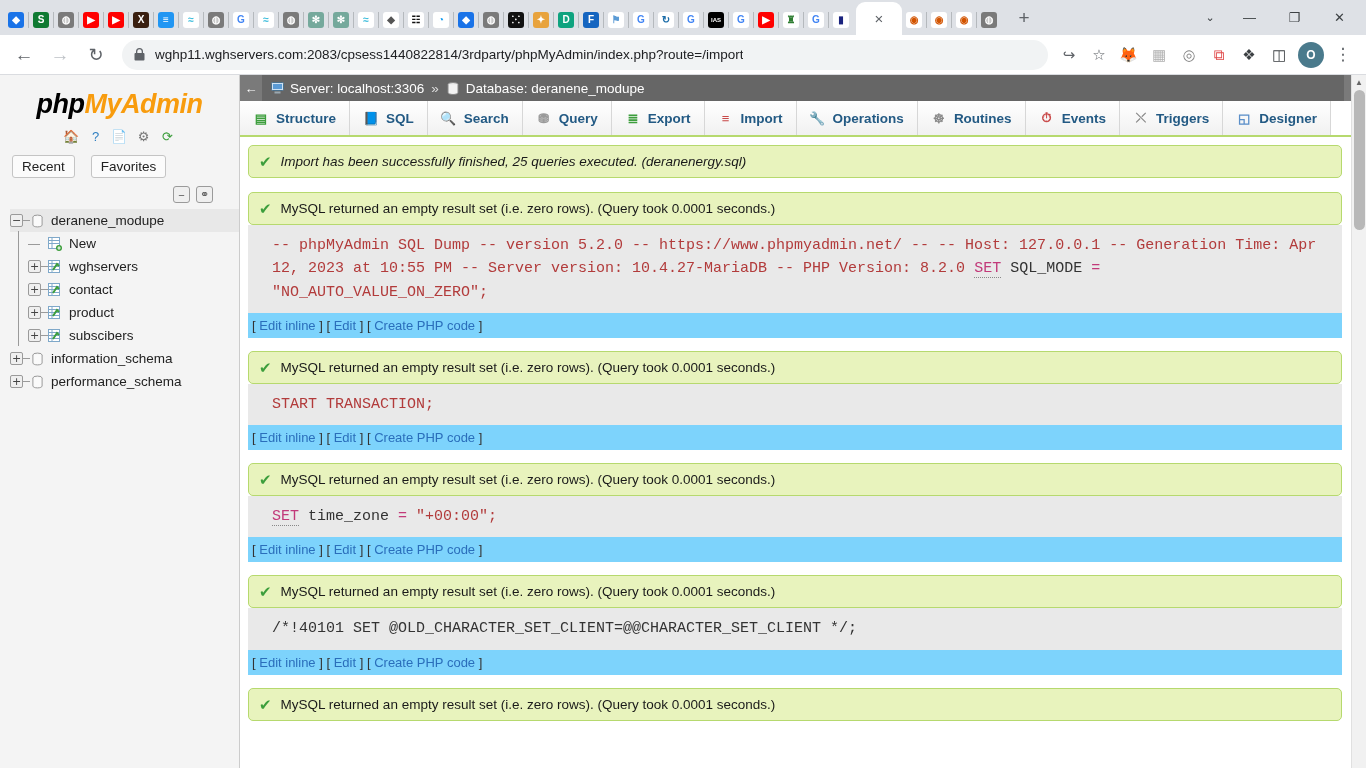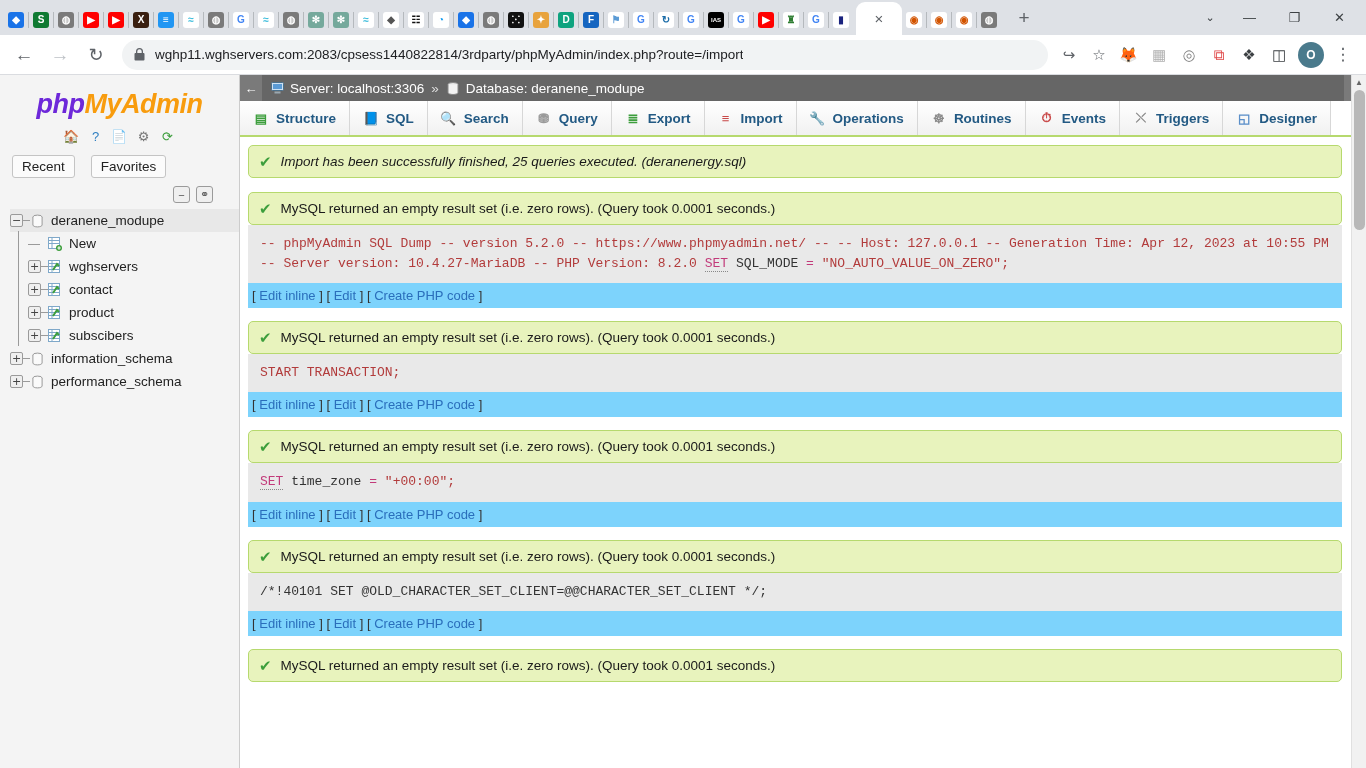--- a/index.html
+++ b/index.html
@@ -140,21 +140,21 @@
     overflow: hidden;
   }
   .pma-logo {
     text-align: center;
     padding: 14px 0 4px 0;
     font-size: 27px;
     font-style: italic;
     font-weight: bold;
     letter-spacing: -0.5px;
   }
-  .pma-logo .php { color: #6d28d9; }
+  .pma-logo .php { color: #000000; }
   .pma-logo .my { color: #f89c0e; }
   .pma-logo .admin { color: #f89c0e; }
   .pma-iconbar {
     display: flex;
     justify-content: center;
     gap: 7px;
     padding: 4px 0 10px 0;
   }
   .pma-iconbar .ic { width: 17px; height: 17px; display: inline-flex; align-items: center; justify-content: center; }
   .pma-tabs {
@@ -282,23 +282,23 @@
     align-items: center;
     gap: 9px;
     font-size: 13.5px;
     color: #1a1a1a;
     margin-bottom: 0;
   }
   .okbar .tick { color: #3c9e3c; font-size: 15px; line-height: 1; }
   .okbar.italic .msgtext { font-style: italic; }
   .sqlbox {
     background: #e9e9e9;
-    padding: 9px 12px;
+    padding: 9px 24px;
     font-family: "Liberation Mono", monospace;
-    font-size: 13px;
+    font-size: 15px;
     line-height: 1.55;
     color: #b23b3b;
     word-break: break-word;
   }
   .sqlbox .kw { color: #c23a7a; border-bottom: 1px dotted #888; }
   .sqlbox .op { color: #c23a7a; }
   .sqlbox .str { color: #b23b3b; }
   .sqlbox .plain { color: #333; }
   .linkrow {
     background: #7dd3fc;

